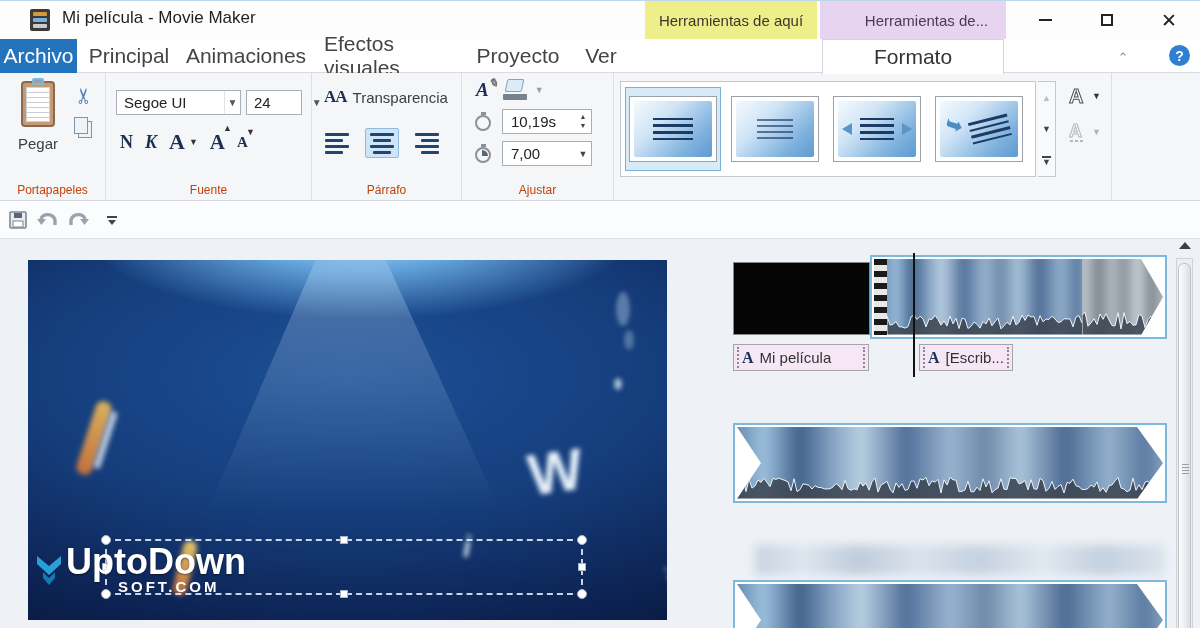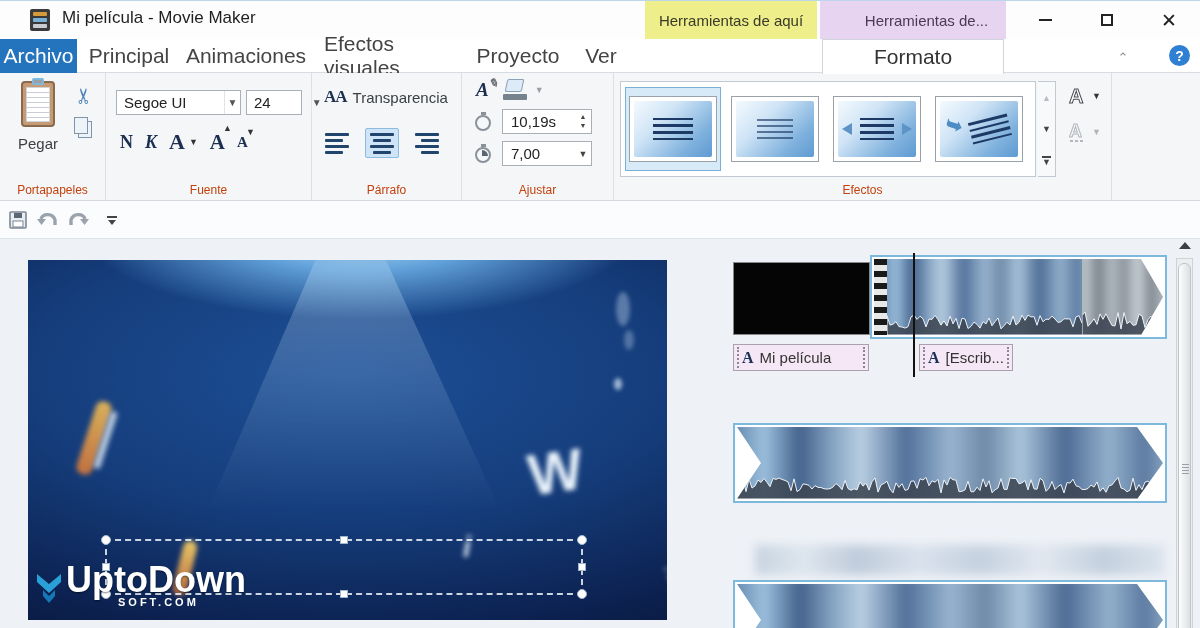--- a/index.html
+++ b/index.html
@@ -170,21 +170,21 @@
   .h { position:absolute; background:#fff; border:1px solid #9fb4c8; }
   .hc { width:10px; height:10px; border-radius:50%; }
   .hs { width:8px; height:8px; }
   .sel-text { position:absolute; left:0; right:0; top:14px; text-align:center; }
   .sel-text span { background:rgba(158,199,236,.8); color:#f4faff; font-size:23px; padding:1px 8px; }
 
   .watermark { position:absolute; left:8px; bottom:12px; display:flex; align-items:flex-start; gap:4px; }
   .wm-arrow { margin-top:12px; }
   .wm-text { color:#fff; font-weight:bold; font-size:36px; letter-spacing:0; line-height:1;
              text-shadow:0 1px 2px rgba(0,0,0,.5); }
-  .wm-sub { color:#fff; font-size:11px; letter-spacing:3px; font-weight:bold; margin:-2px 0 0 52px; }
+  .wm-sub { color:#fff; font-size:15px; letter-spacing:3px; font-weight:bold; margin:-2px 0 13px 52px; }
 
   
   .board { position:absolute; left:700px; top:0; width:500px; height:391px; }
   .clip-black { position:absolute; left:33px; top:23px; width:137px; height:73px; background:#050505; border:1px solid #888; }
   .clip { position:absolute; border:2px solid #7db9dd; background:#fff; }
   .clip .inner { position:absolute; inset:2px; overflow:hidden; }
   .clip .tex { position:absolute; inset:-8px; filter:blur(4px);
      background:linear-gradient(90deg,#5b7fa6 0%,#9cc0dd 8%,#43628c 16%,#8aa8c6 24%,#b9cfe2 30%,#51709a 40%,#98b4cf 50%,#6e8aa8 58%,#aac4da 66%,#4d6b94 76%,#93b1cc 86%,#5d7ba1 94%,#8fadc8 100%); }
   .clip .tex.gray { background:linear-gradient(90deg,#8f979f 0%,#c3cad1 12%,#777f88 25%,#b4bcc4 38%,#8a929b 52%,#ccd3d9 66%,#7b838c 80%,#b9c1c8 92%,#868e97 100%); }
   .clip1 { left:170px; top:16px; width:297px; height:84px; }
@@ -426,21 +426,20 @@
       </div>
       <div class="fxA row2">
         <svg width="22" height="22" viewBox="0 0 22 22">
           <text x="3" y="16" font-size="18" font-weight="bold" font-family="Liberation Sans, sans-serif" fill="#f2f4f6" stroke="#b3b8be" stroke-width="1">A</text>
           <rect x="4" y="19" width="3" height="2" fill="#b3b8be"></rect>
             <rect x="9" y="19" width="3" height="2" fill="#b3b8be"></rect>
             <rect x="14" y="19" width="3" height="2" fill="#b3b8be"></rect>
         </svg>
         <span class="dd">▼</span>
       </div>
-      <div class="glabel">Efectos</div>
     </div>
   </div>
 
   <div class="qat">
     <div class="qat-item q-save">
       <svg width="18" height="18" viewBox="0 0 18 18">
         <rect x="1" y="1" width="16" height="16" rx="1" fill="#e8edf2" stroke="#7c8794" stroke-width="1.6"></rect>
         <rect x="5" y="2" width="8" height="5" fill="#5c6671"></rect>
         <rect x="4" y="10" width="10" height="6" fill="#ffffff" stroke="#7c8794" stroke-width="1"></rect>
       </svg>

